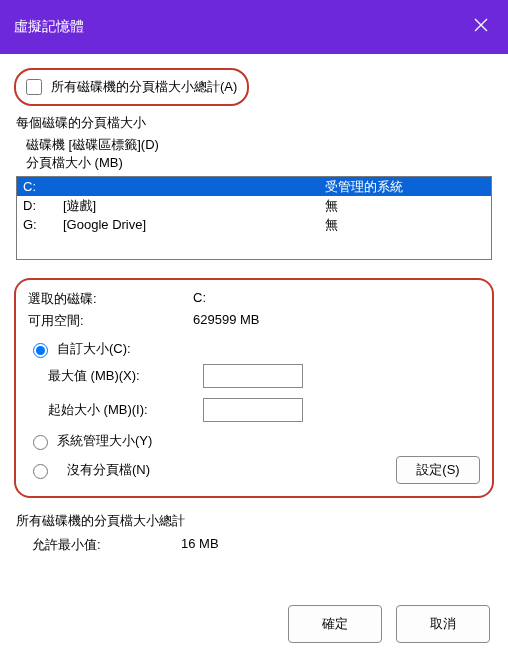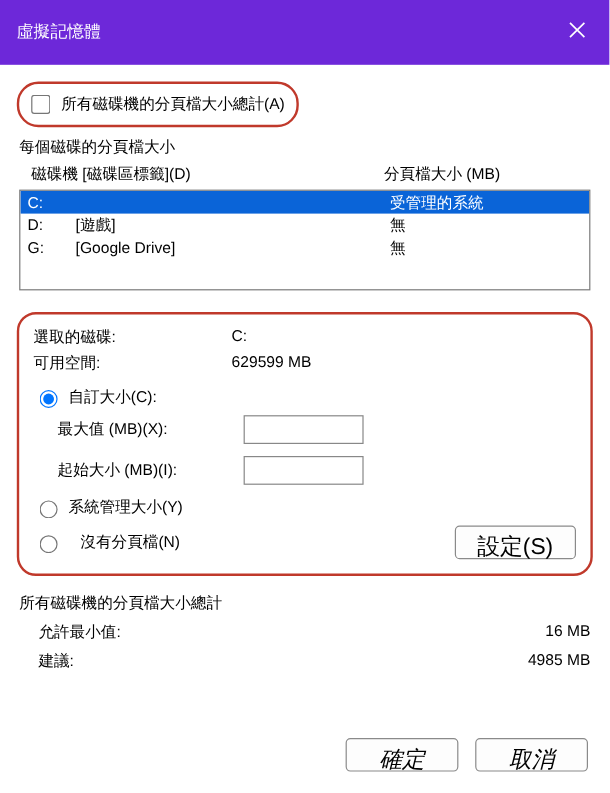--- a/index.html
+++ b/index.html
@@ -46,20 +46,21 @@
     align-items: center;
     gap: 6px;
   }
   .checkbox-row input { width: 16px; height: 16px; }
   .group-label {
     margin: 8px 0 4px 2px;
   }
   .col-headers {
     display: flex;
     padding: 0 4px 4px 12px;
+    flex-direction: column;
   }
   .col-headers .col1 { flex: 1; }
   .col-headers .col2 { width: 170px; }
   .listbox {
     border: 1px solid #7a7a7a;
     height: 84px;
     overflow: auto;
     background: #fff;
     margin: 0 2px;
   }
@@ -108,44 +109,43 @@
     align-items: center;
     justify-content: space-between;
     margin-top: 4px;
   }
   .btn {
     border: 1px solid #8a8a8a;
     background: #fdfdfd;
     border-radius: 4px;
     padding: 4px 18px;
     font-family: inherit;
-    font-size: 19px;
+    font-size: 13px;
     cursor: pointer;
     min-width: 84px;
     height: 28px;
   }
   .totals {
     margin: 14px 2px 0 2px;
   }
   .totals .row {
     display: flex;
     margin: 6px 0;
-    justify-content: space-between;
   }
   .totals .row .k { width: 165px; padding-left: 16px; }
   .footer {
     display: flex;
     justify-content: flex-end;
     gap: 14px;
     padding: 12px 14px 14px 0;
     position: absolute;
     bottom: 4px;
     right: 4px;
   }
-  .footer .btn { min-width: 94px; height: 28px; font-style: italic; }
+  .footer .btn { min-width: 94px; height: 38px; }
 </style>
 </head>
 <body>
 
 <div class="titlebar">
   <span>虛擬記憶體</span>
   <span class="close">
     <svg width="14" height="14" viewBox="0 0 14 14">
         <path d="M1 1 L13 13 M13 1 L1 13" stroke="#fff" stroke-width="1.4"></path>
       </svg>
@@ -225,24 +225,20 @@
     </div>
 
   </div>
 
   <div class="totals">
     <div>所有磁碟機的分頁檔大小總計</div>
     <div class="row">
       <span class="k">允許最小值:</span>
       <span>16 MB</span>
     </div>
-    <div class="row">
-      <span class="k">建議:</span>
-      <span>4985 MB</span>
-    </div>
   </div>
 
 </div>
 
 <div class="footer">
   <button class="btn">確定</button>
   <button class="btn">取消</button>
 </div>
 
 </body></html>

